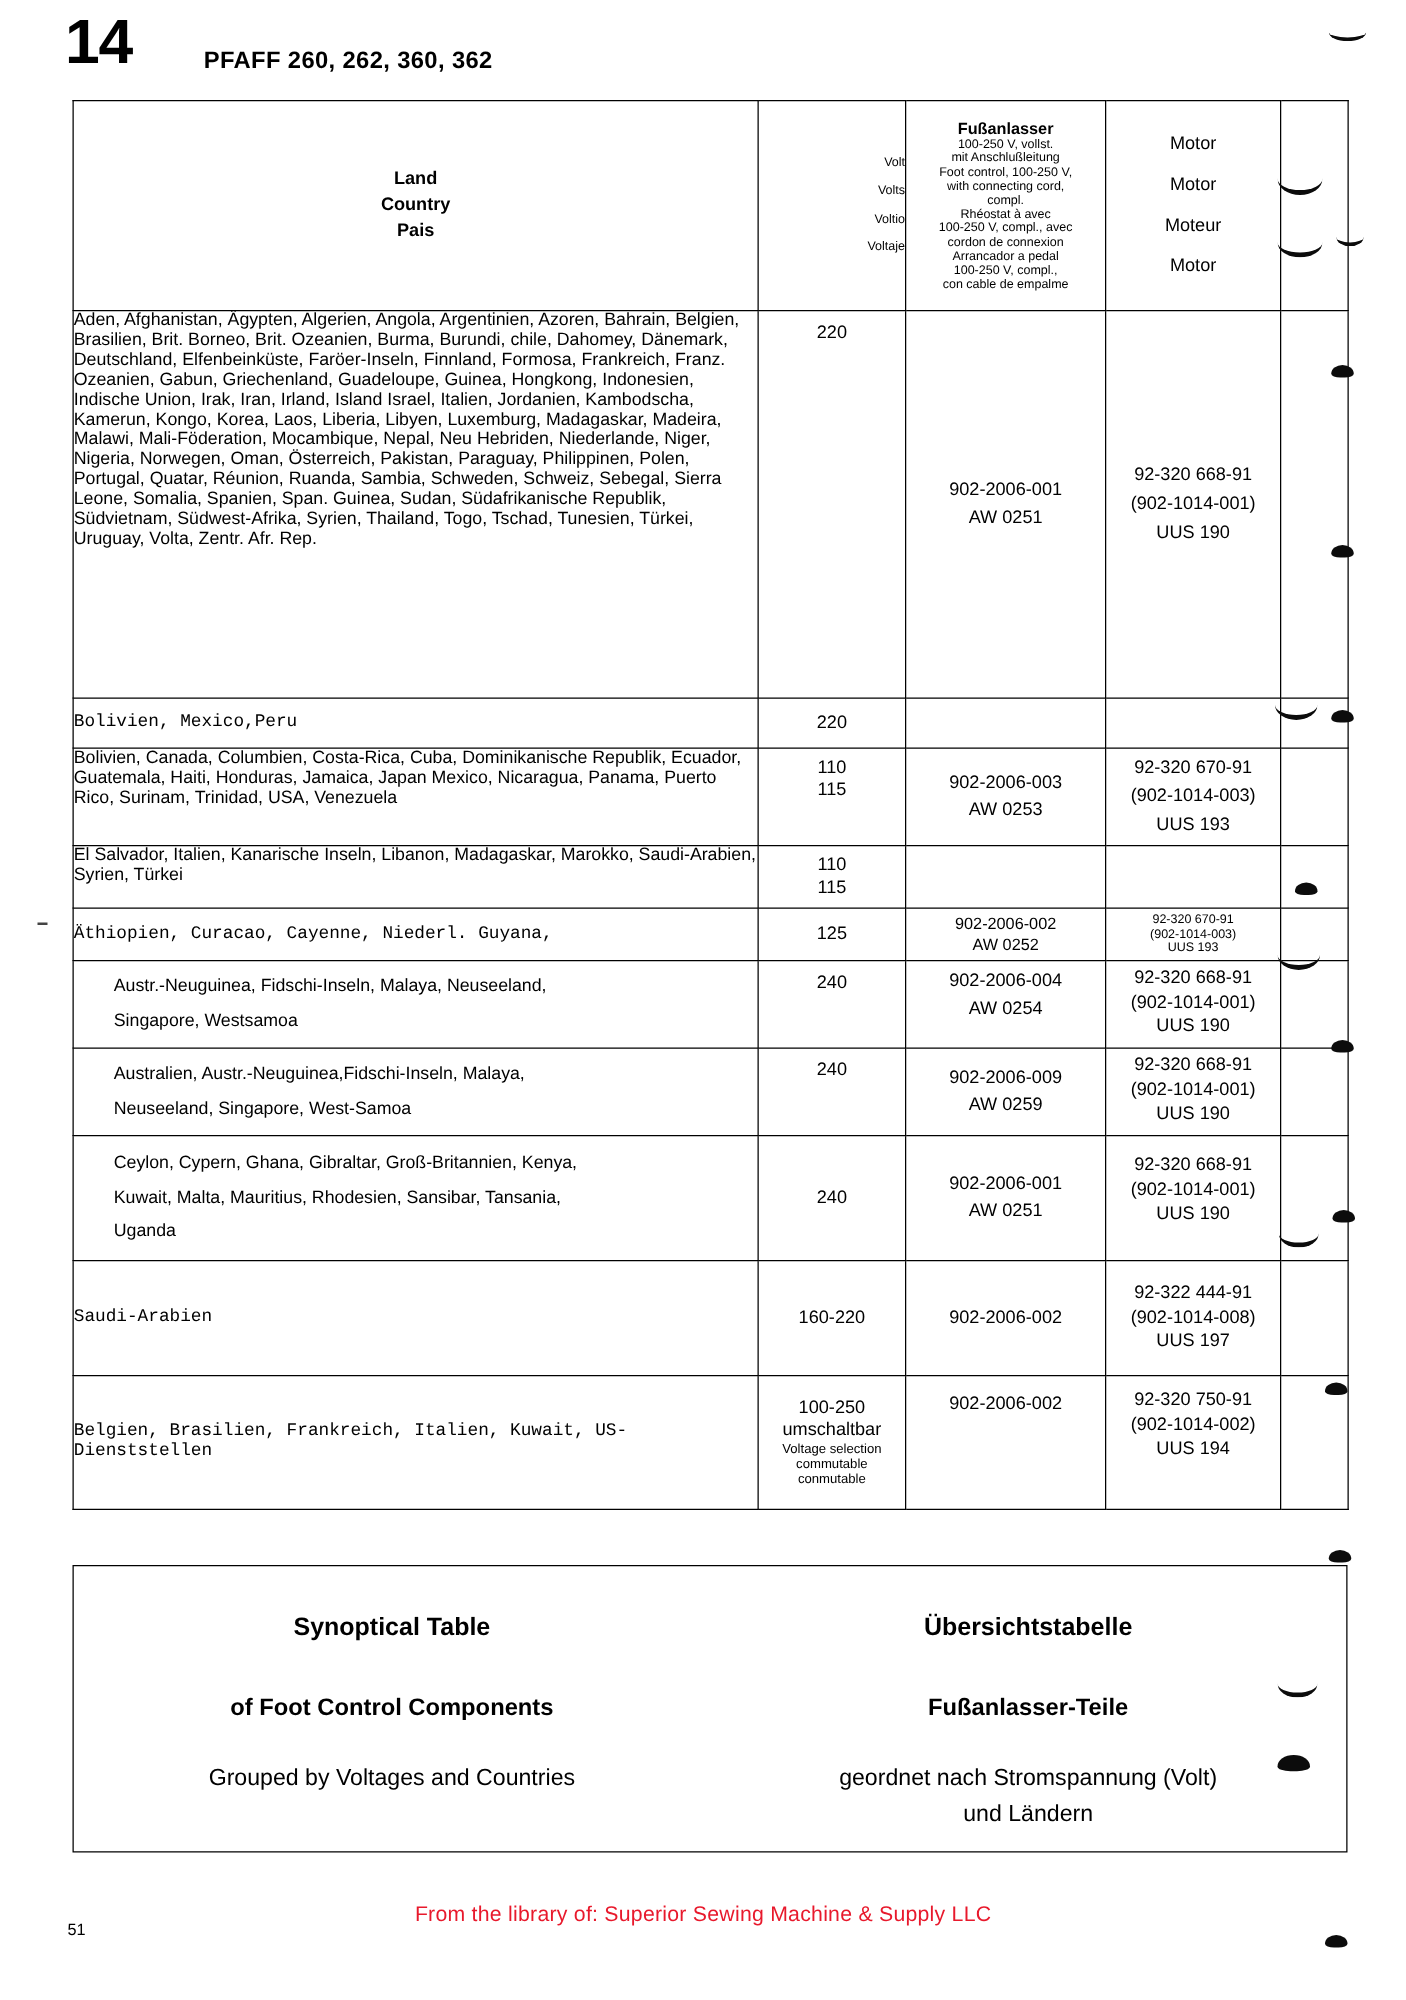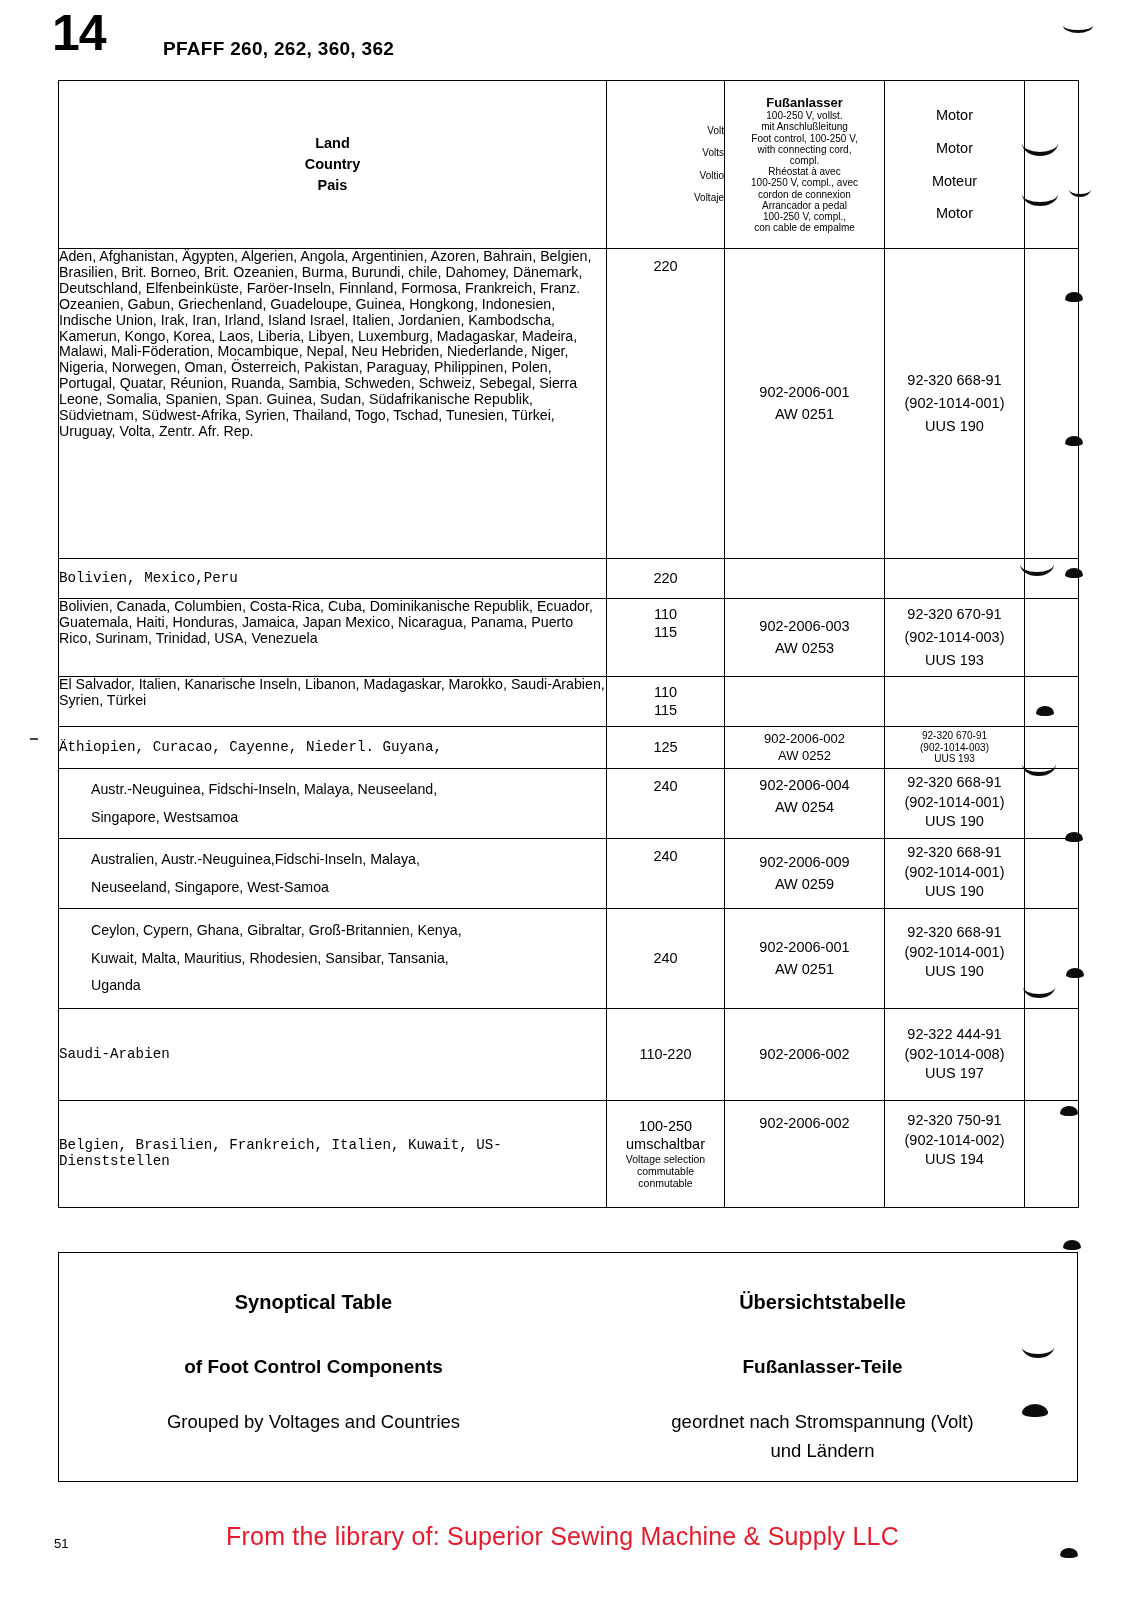--- a/index.html
+++ b/index.html
@@ -193,21 +193,21 @@
     top: 1536px;
     font-size: 13px;
   }
   .library-line {
     position: absolute;
     left: 0;
     top: 1522px;
     width: 1125px;
     text-align: center;
     color: #e8192c;
-    font-size: 25px;
+    font-size: 17px;
     letter-spacing: 0.2px;
   }
   .blob {
     position: absolute;
     width: 26px; height: 13px;
     background: #0c0c0c;
     border-radius: 50% 50% 40% 40% / 70% 70% 30% 30%;
   }
   .blob.sm { width: 18px; height: 10px; }
   .blob.arc {
@@ -359,21 +359,21 @@
     <td class="foot-cell" style="white-space:pre-line;">902-2006-001
 AW 0251</td>
     <td class="motor-cell" style="vertical-align:top;padding-top:14px;white-space:pre-line;line-height:1.35;">92-320 668-91
 (902-1014-001)
 UUS 190</td>
     <td></td>
   </tr>
 
   <tr class="r9">
     <td class="country-cell single">Saudi-Arabien</td>
-    <td class="volt-cell">110-220</td>
+    <td class="volt-cell">160-220</td>
     <td class="foot-cell">902-2006-002</td>
     <td class="motor-cell" style="white-space:pre-line;line-height:1.35;">92-322 444-91
 (902-1014-008)
 UUS 197</td>
     <td></td>
   </tr>
 
   <tr class="r10">
     <td class="country-cell single">Belgien, Brasilien, Frankreich, Italien, Kuwait, US-Dienststellen</td>
     <td class="volt-cell small-note" style="white-space:pre-line;">

